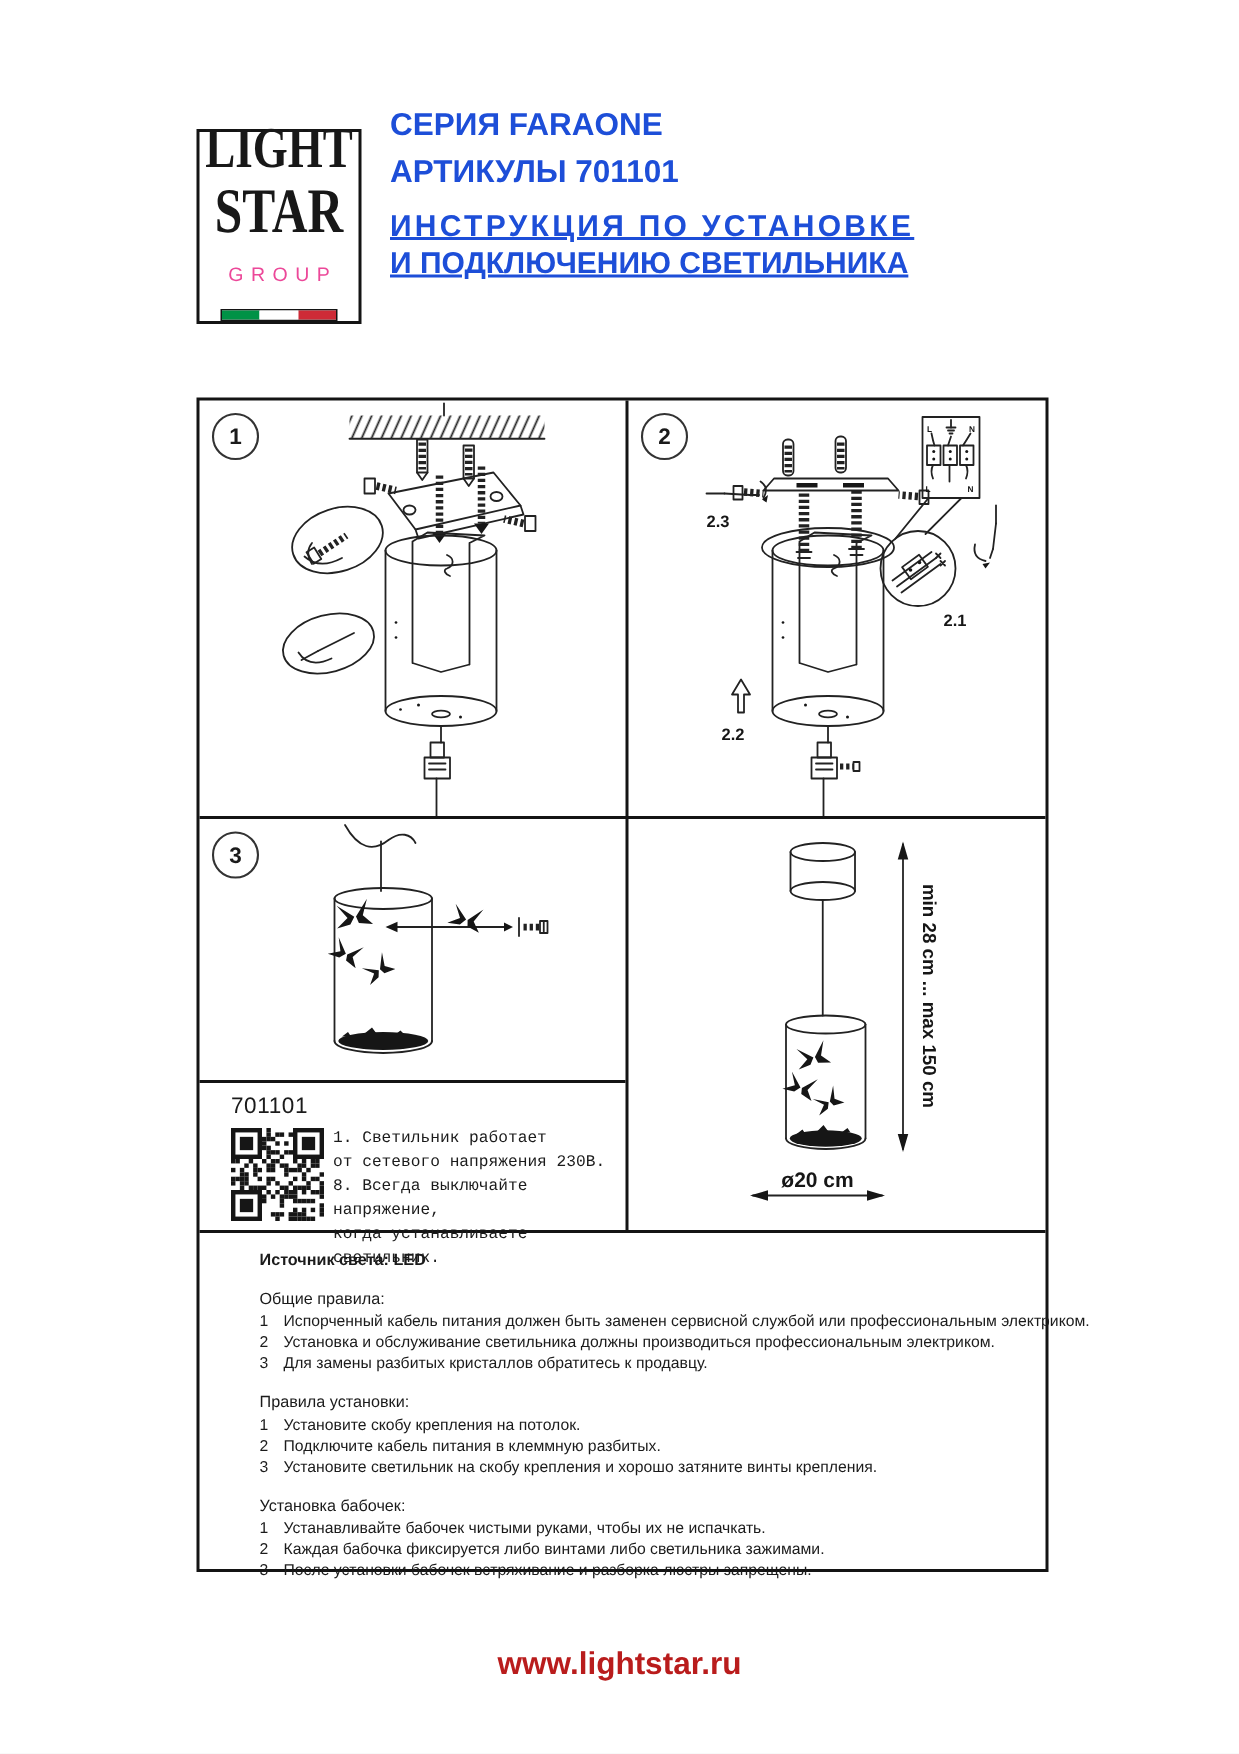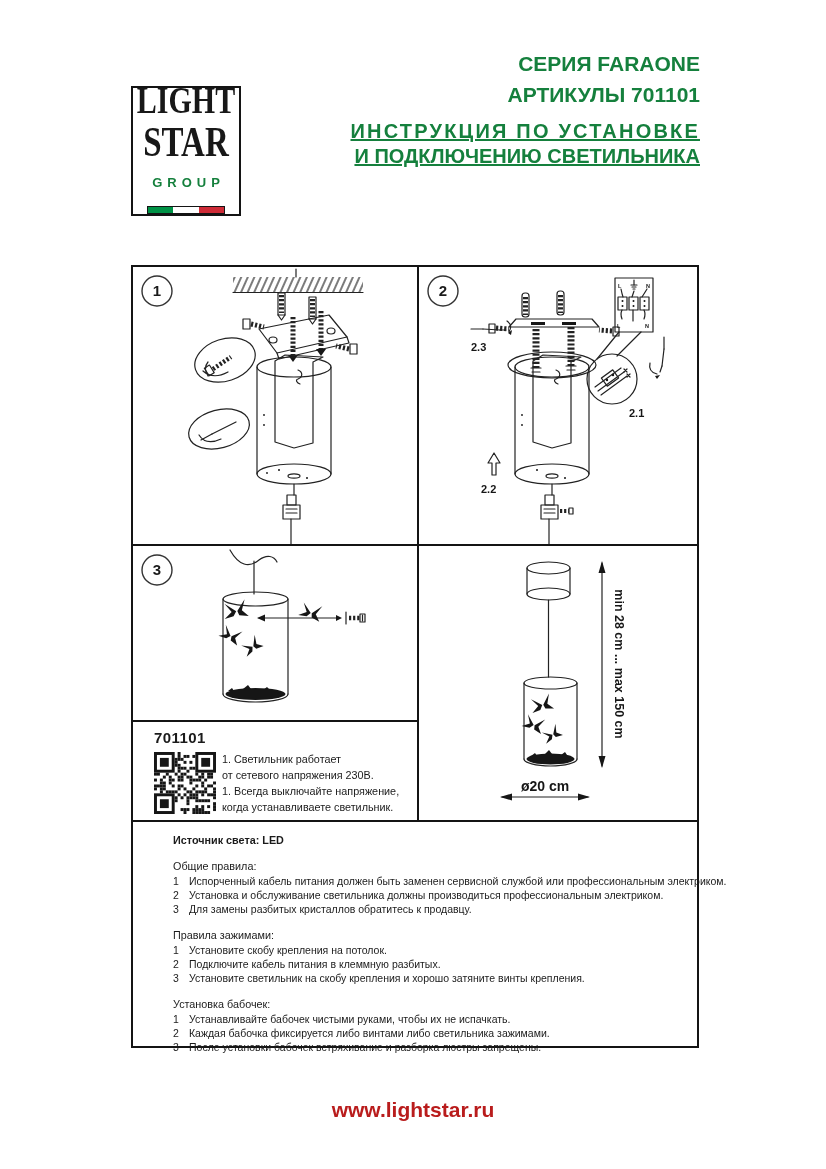--- a/index.html
+++ b/index.html
@@ -5,26 +5,26 @@
   * { margin:0; padding:0; box-sizing:border-box; }
   body { background:#e8e8e8; font-family:"Liberation Sans", sans-serif; }
   .page { position:relative; width:826px; height:1169px; background:#ffffff; margin:0 auto; overflow:hidden; color:#1b1b1b; }
 
   
   .logo-box { position:absolute; left:131px; top:66px; width:110px; height:130px; border:2px solid #141414; background:#fff;
               display:flex; flex-direction:column; align-items:center; justify-content:space-between;margin-top:20px; }
   .logo-word { font-family:"Liberation Serif", serif; font-weight:bold; color:#181818; line-height:0.78; letter-spacing:0; transform:scaleY(1.28); }
   .logo-word.l1 { font-size:30px; }
   .logo-word.l2 { font-size:33px; margin-top:9px; }
-  .logo-group { font-size:13px; letter-spacing:5px; margin:10px 0 0 5px; color:#15803d; font-weight:700; }
+  .logo-group { font-size:13px; letter-spacing:5px; margin:10px 0 0 5px; color:#ec4899; font-weight:400; }
   .logo-flag { display:flex; width:78px; height:8px; border:1px solid #141414; margin-top:7px; }
   .logo-flag div { flex:1; }
 
   
-  .header { position:absolute; left:260px; top:48px; width:440px; text-align:right; color:#15803d; }
+  .header { position:absolute; left:260px; top:68px; width:440px; color:#1d4ed8; }
   .header .series { font-size:21px; font-weight:bold; line-height:31px; }
   .header .instr { margin-top:9px; font-size:20px; font-weight:bold; line-height:25px;text-decoration:underline; }
   .header .instr .sp { letter-spacing:2.2px; }
 
   
   .grid { position:absolute; left:131px; top:265px; width:568px; height:783px; border:2px solid #141414; }
   .grid .vline  { position:absolute; left:284px; top:0; width:2px; height:553px; background:#141414; }
   .grid .hline1 { position:absolute; left:0; top:277px; width:100%; height:2px; background:#141414; }
   .grid .hline2 { position:absolute; left:0; top:453px; width:284px; height:2px; background:#141414; }
   .grid .hline3 { position:absolute; left:0; top:553px; width:100%; height:2px; background:#141414; }
@@ -42,23 +42,23 @@
   .fl { fill:#161616; stroke:none; }
   .thread { stroke:#222; fill:none; stroke-dasharray:2.2 1.9; }
   .stepc { stroke:#333; fill:none; stroke-width:1.4; }
   .stepn { font-size:15px; font-weight:600; fill:#1a1a1a; text-anchor:middle; }
   .lbl { font-size:11px; font-weight:700; fill:#161616; }
   .tiny { font-size:5.5px; font-weight:700; fill:#161616; }
   .dimtxt { font-size:12.5px; font-weight:600; fill:#161616; }
   .diatxt { font-size:14px; font-weight:700; fill:#161616; text-anchor:middle; }
 
   
-  .article { position:absolute; left:21px; top:7px; font-size:15px; font-weight:bold; letter-spacing:.4px; }
+  .article { position:absolute; left:21px; top:7px; font-size:15px; font-weight:normal; letter-spacing:.4px; }
   #qr { position:absolute; left:21px; top:30px; }
-  .notes { position:absolute; left:89px; top:29px; width:185px; font-size:10.8px; line-height:16px; color:#1b1b1b; }
+  .notes { position:absolute; left:89px; top:29px; width:185px; font-size:10.8px; line-height:16px; color:#1b1b1b;font-family:Liberation Mono, monospace; }
 
   
   .spec-bold { font-size:10.8px; font-weight:bold; line-height:13px; }
   .spec-sec { margin-top:13px; }
   .spec-sec .title { font-size:10.8px; font-weight:normal; margin-bottom:3px; }
   .spec-item { display:flex; font-size:10.5px; line-height:12.6px; margin-bottom:1.5px; }
   .spec-item .n { width:16px; flex:0 0 16px; }
 
   
   .footer { position:absolute; left:0; top:1098px; width:100%; text-align:center; font-size:21px; font-weight:bold; color:#b91c1c; }
@@ -472,21 +472,21 @@
           <rect x="45" y="3" width="15" height="15" fill="#fff"></rect>
           <rect x="48" y="6" width="9" height="9" fill="#161616"></rect>
           <rect x="0" y="42" width="21" height="21" fill="#161616"></rect>
           <rect x="3" y="45" width="15" height="15" fill="#fff"></rect>
           <rect x="6" y="48" width="9" height="9" fill="#161616"></rect>
         </svg>
       <div class="notes">
 
       <div>1. Светильник работает</div>
           <div>от сетевого напряжения 230В.</div>
-          <div>1. Всегда выключайте напряжение,</div>
+          <div>8. Всегда выключайте напряжение,</div>
           <div>когда устанавливаете светильник.</div>
         </div>
     </div>
 
     <div class="cell" id="p4">
       <svg width="278" height="274" viewBox="0 0 278 274">
         <g>
           <ellipse class="ln" cx="129.5" cy="22" rx="21.5" ry="6"></ellipse>
           <line class="ln" x1="108" y1="22" x2="108" y2="48"></line>
           <line class="ln" x1="151" y1="22" x2="151" y2="48"></line>
@@ -537,21 +537,21 @@
             </div>
 
             <div class="spec-item">
               <span class="n">3</span>
               <span>Для замены разбитых кристаллов обратитесь к продавцу.</span>
             </div>
           </div>
       </div>
 
       <div class="spec-sec">
-        <div class="title">Правила зажимами:</div>
+        <div class="title">Правила установки:</div>
         <div>
 
             <div class="spec-item">
               <span class="n">1</span>
               <span>Установите скобу крепления на потолок.</span>
             </div>
 
             <div class="spec-item">
               <span class="n">2</span>
               <span>Подключите кабель питания в клеммную разбитых.</span>

